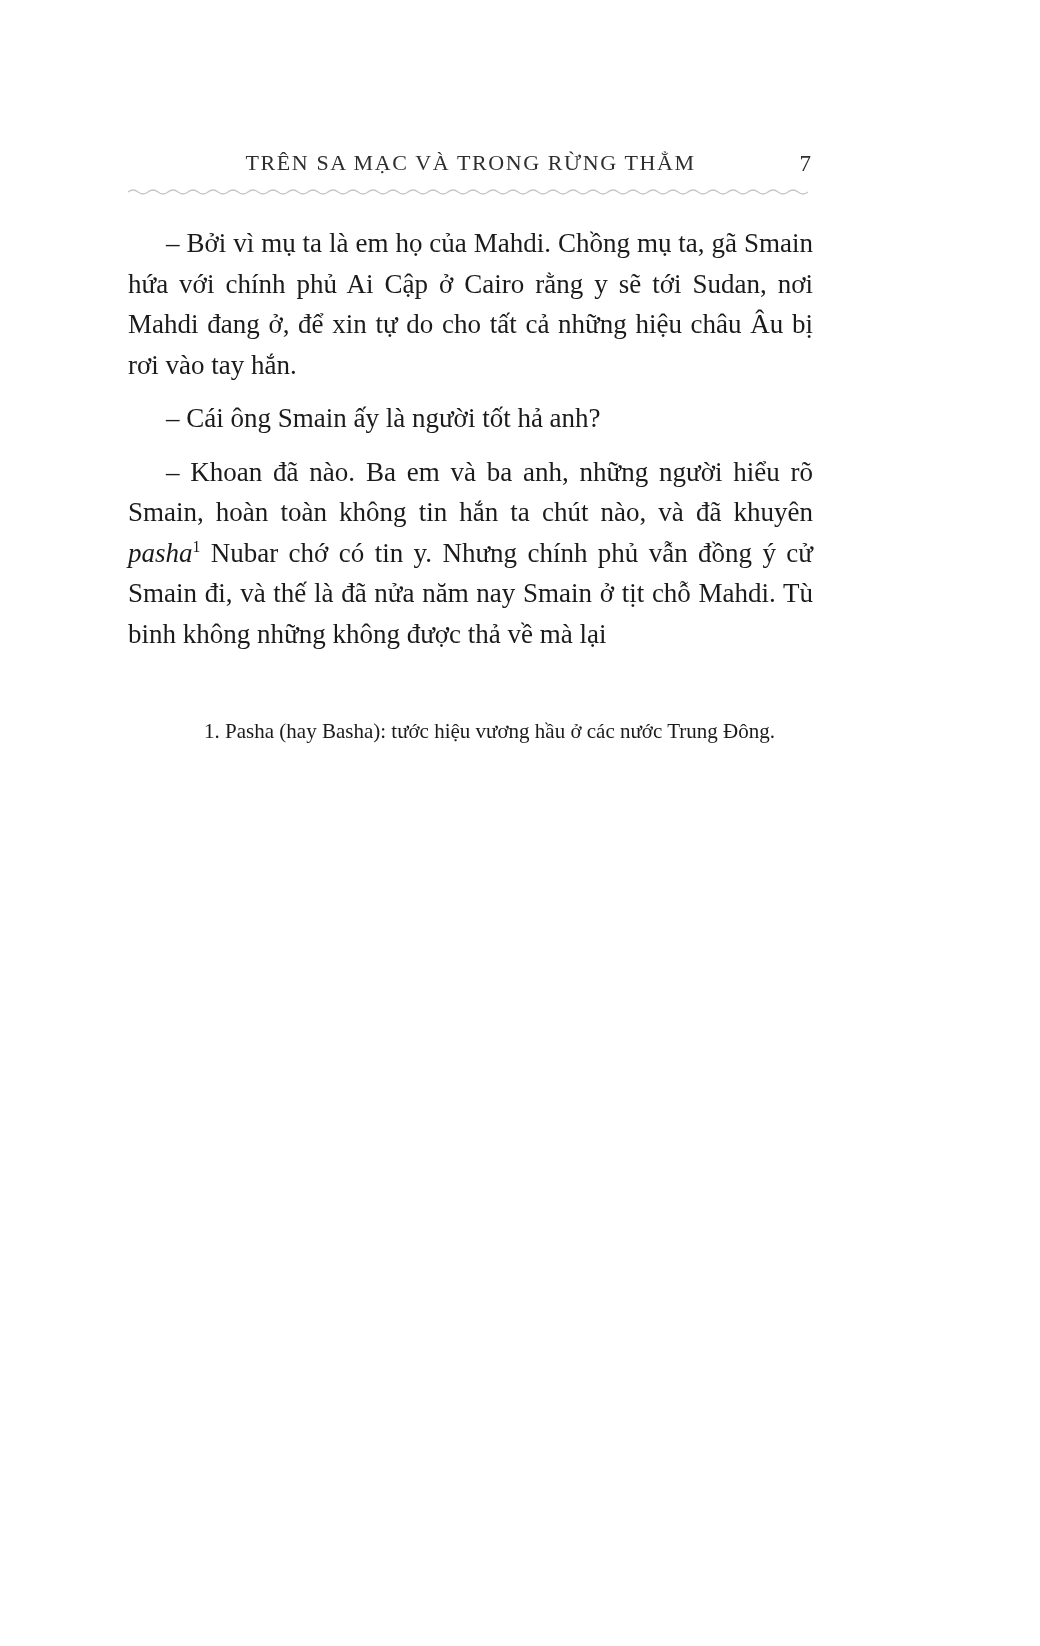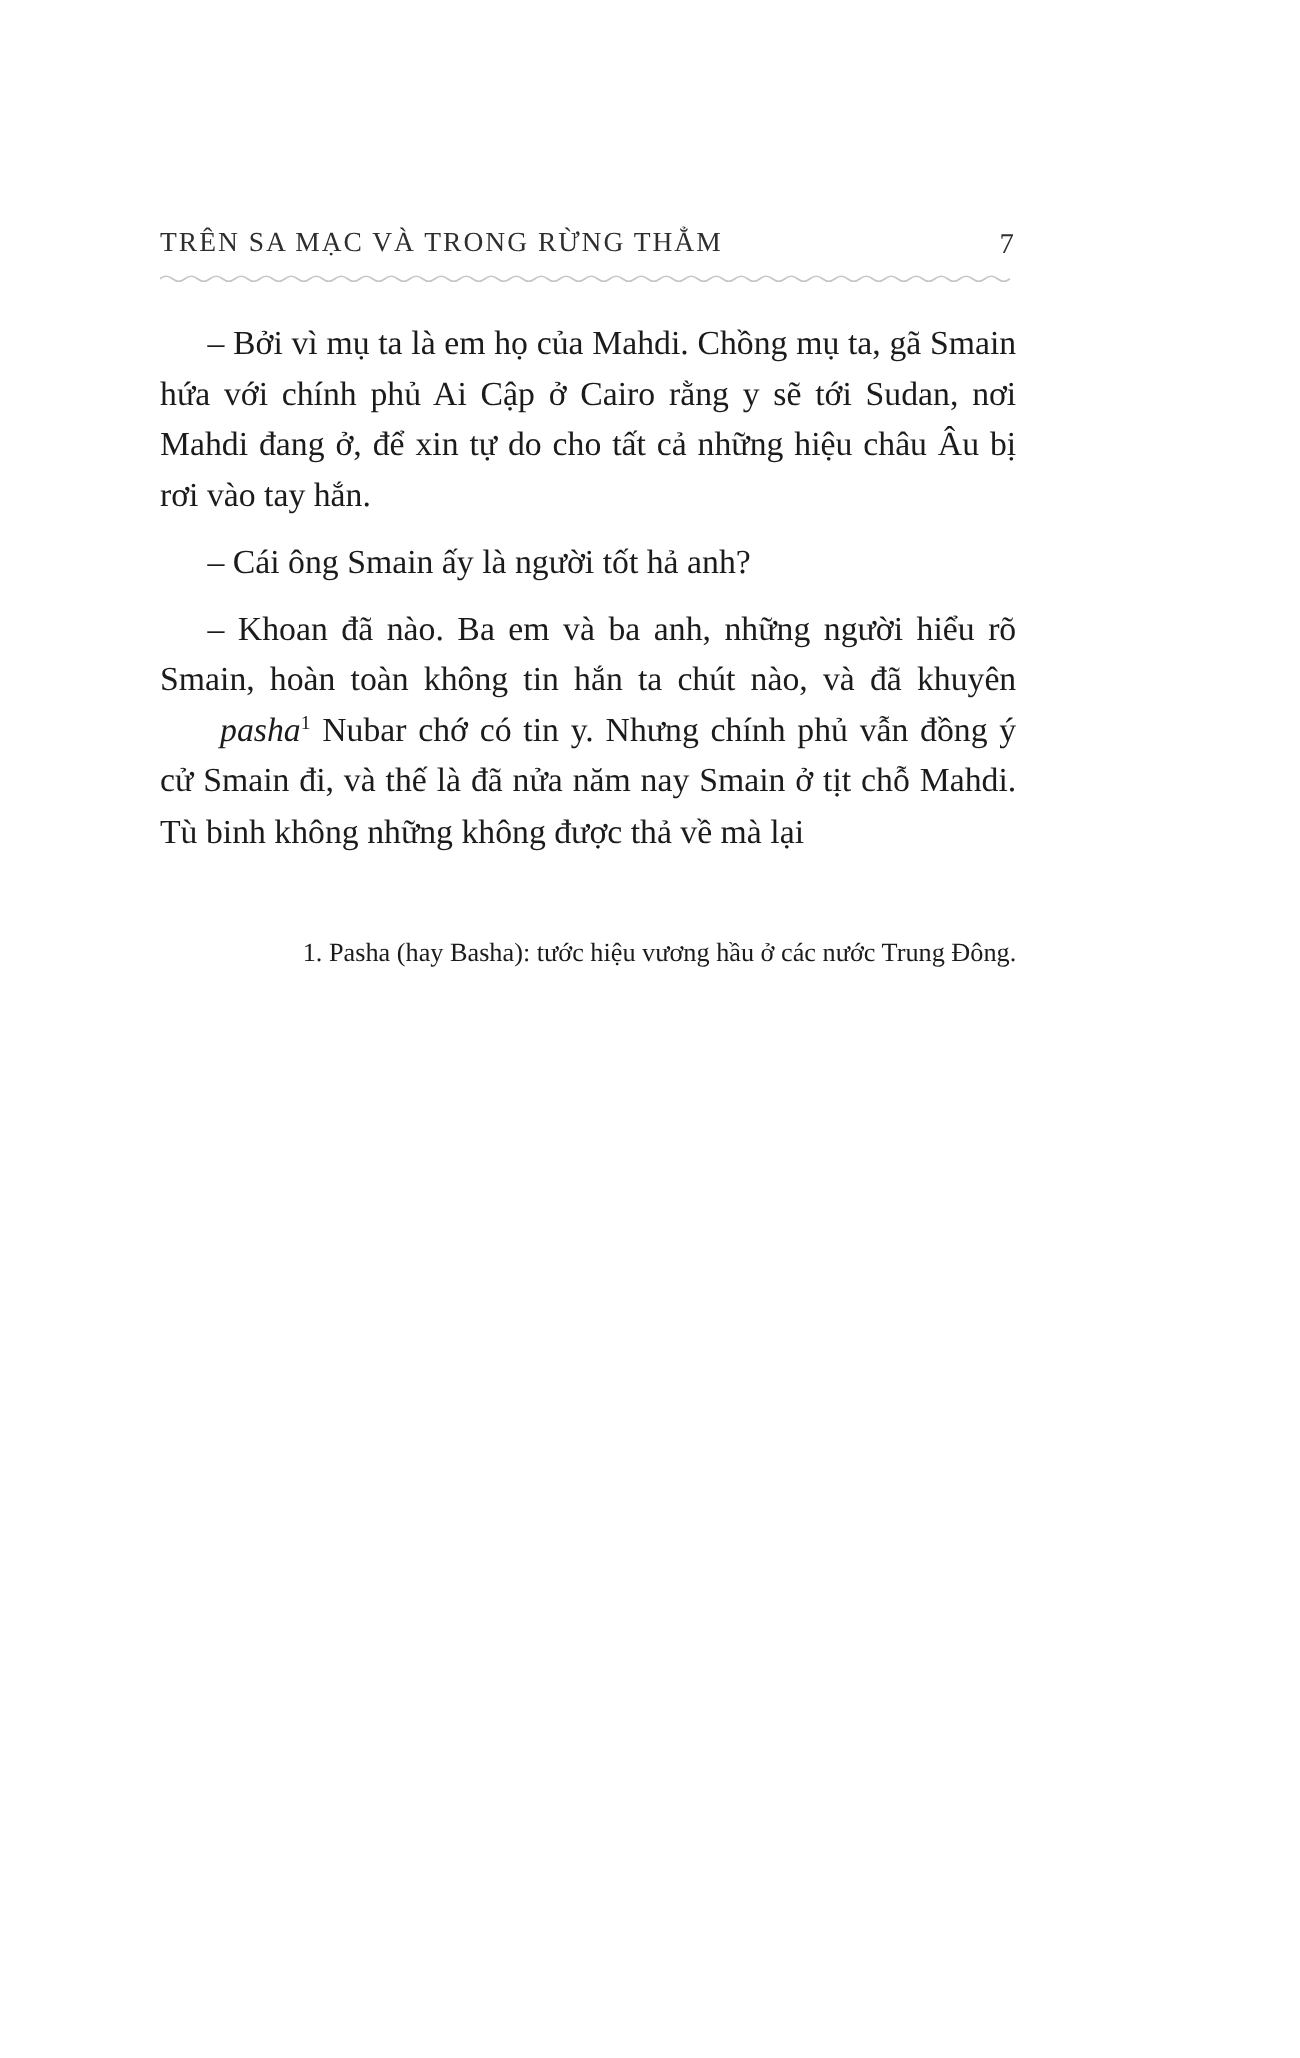--- a/index.html
+++ b/index.html
@@ -8,25 +8,25 @@
     min-height: 1646px;
     font-family: "Liberation Serif", serif;
     color: #1b1b1b;
     -webkit-font-smoothing: antialiased;
   }
   .page { padding: 150px 0 60px 128px; width: 685px; }
 
   .page-header {
     position: relative;
     height: 30px;
+    text-align: center;
     font-size: 22px;
     letter-spacing: 1.6px;
     color: #2e2e2e;
     white-space: nowrap;
-    margin-top: 31px;
   }
   .page-number {
     position: absolute;
     right: 2px;
     top: 1px;
     letter-spacing: 0;
     font-size: 23px;
     color: #2e2e2e;
   }
 
@@ -34,29 +34,29 @@
 
   .body-text {
     margin-top: 26px;
     font-size: 27px;
     line-height: 1.5;
     text-align: justify;
   }
   .para { margin: 0 0 13px 0; text-indent: 38px; }
   .para:last-of-type { margin-bottom: 0; }
 
-  .italic-term { font-style: italic; margin-left: 48px; }
+  .italic-term { font-style: italic; }
   .fn-ref { font-size: 58%; line-height: 0; vertical-align: super; }
 
   .footnote {
     margin: 62px 0 0 0;
     font-size: 21px;
     line-height: 1.45;
     text-indent: 38px;
-    text-align: right;
+    text-align: center;
     color: #1b1b1b;
   }
 </style>
 </head>
 <body>
 
 <div class="page">
 
   <header class="page-header">
     <span class="running-title">TRÊN SA MẠC VÀ TRONG RỪNG THẲM</span>

